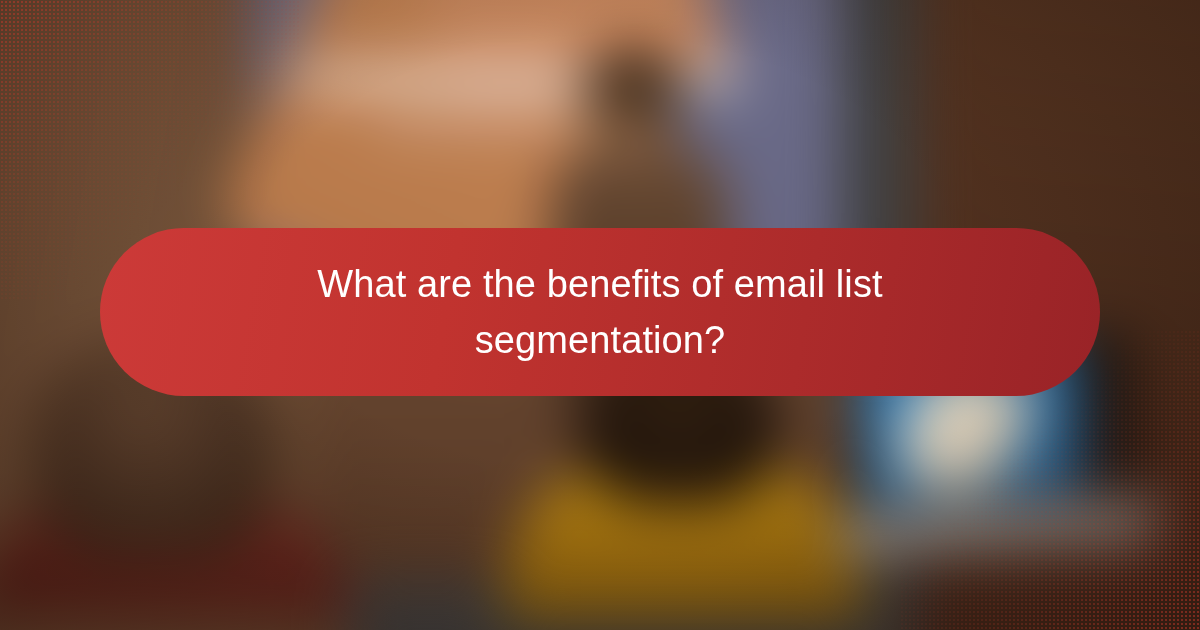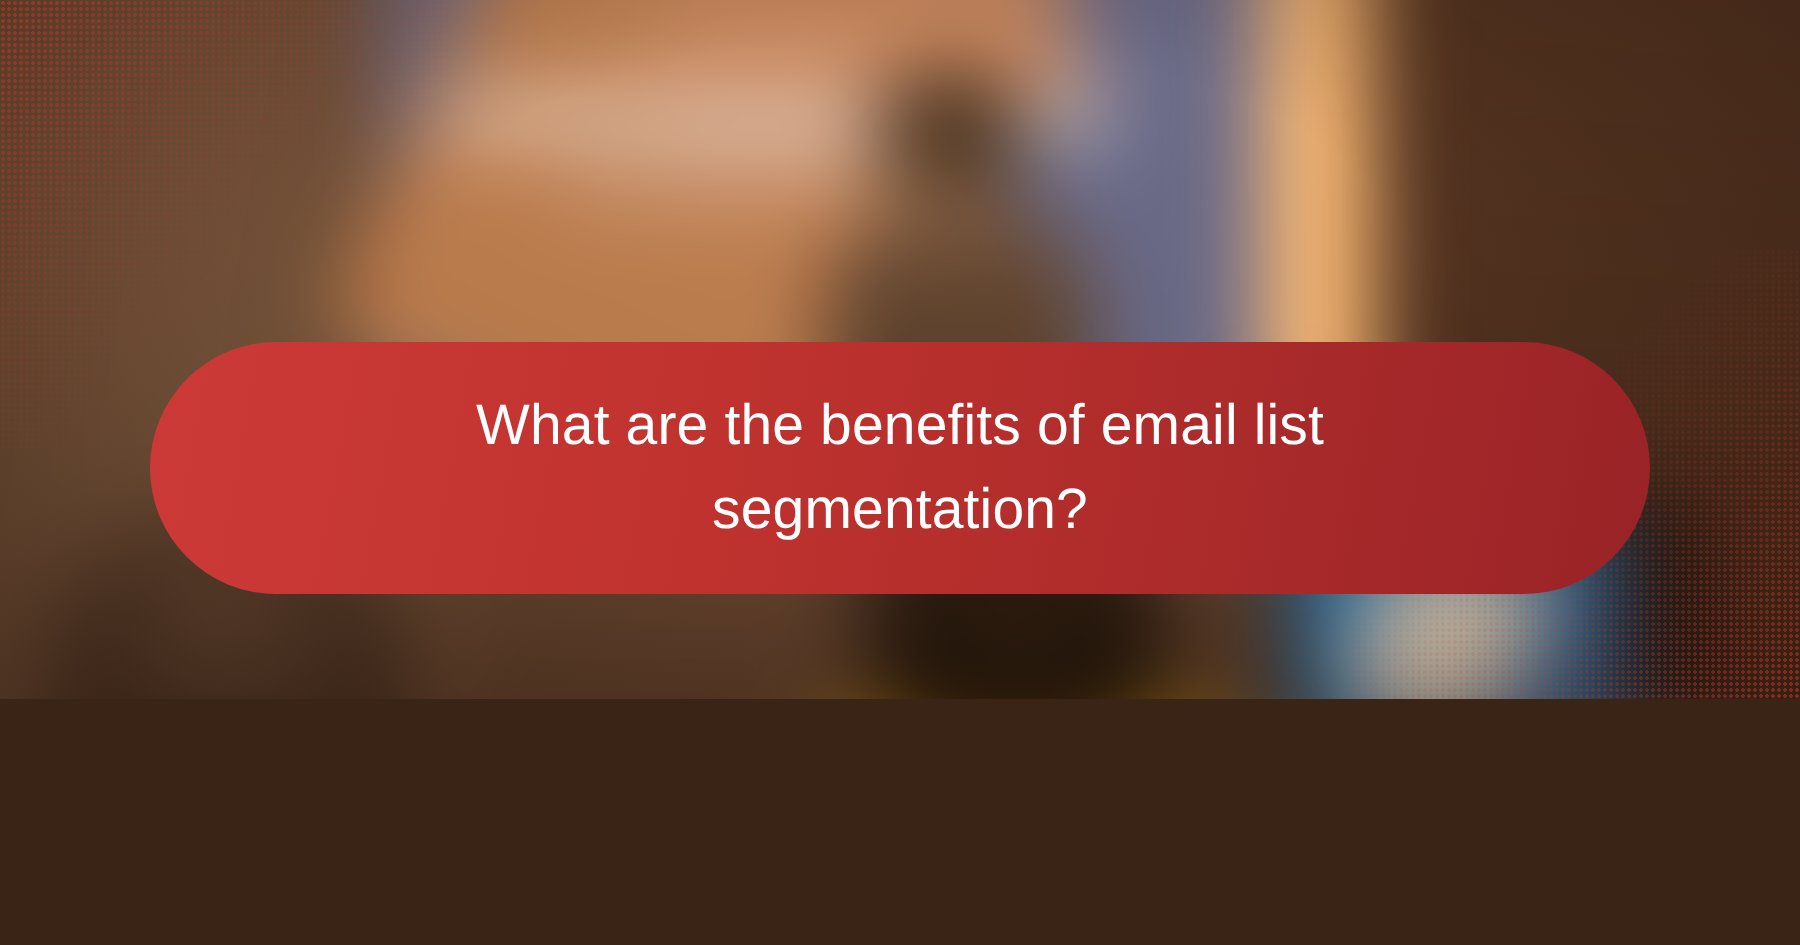--- a/index.html
+++ b/index.html
@@ -7,23 +7,23 @@
 
   html, body {
     width:1200px; height:630px;
     overflow:hidden;
     background:#3a2416;
     font-family:"Liberation Sans", sans-serif;
   }
 
   .card {
     position:relative;
-    width:1200px; height:466px;
+    width:1200px; height:630px;
     overflow:hidden;
-    background:#fdba74;
+    background:#404040;
   }
 
   
   .photo {
     position:absolute;
     left:-60px; top:-60px;
     width:1320px; height:750px;
     filter:blur(26px) saturate(0.95);
     transform:scale(1.05);
   }

